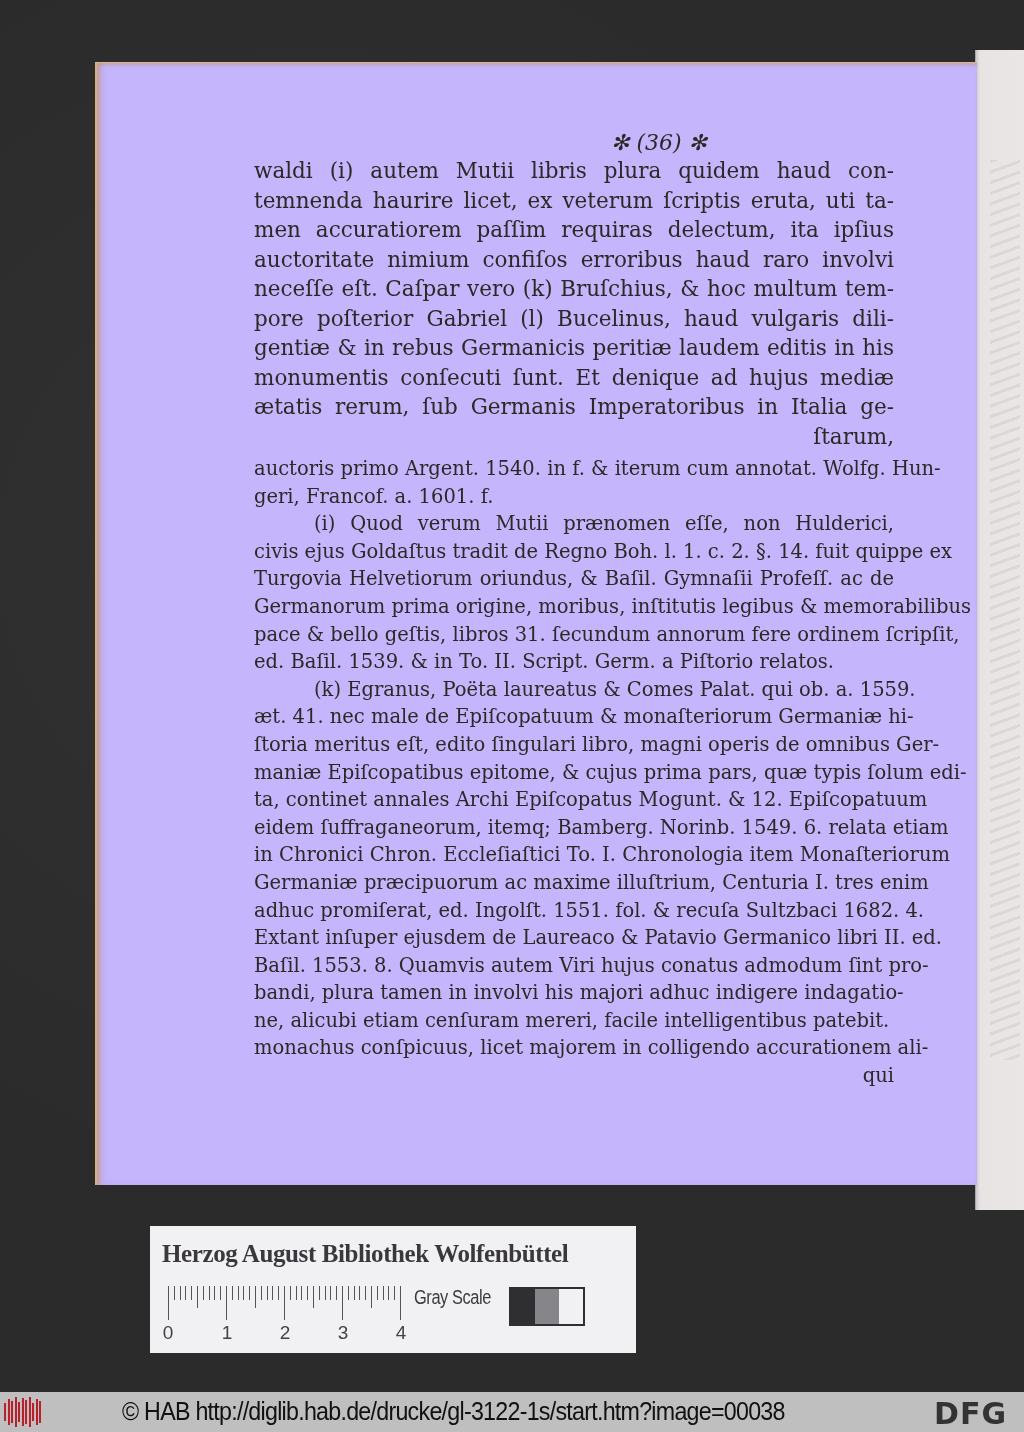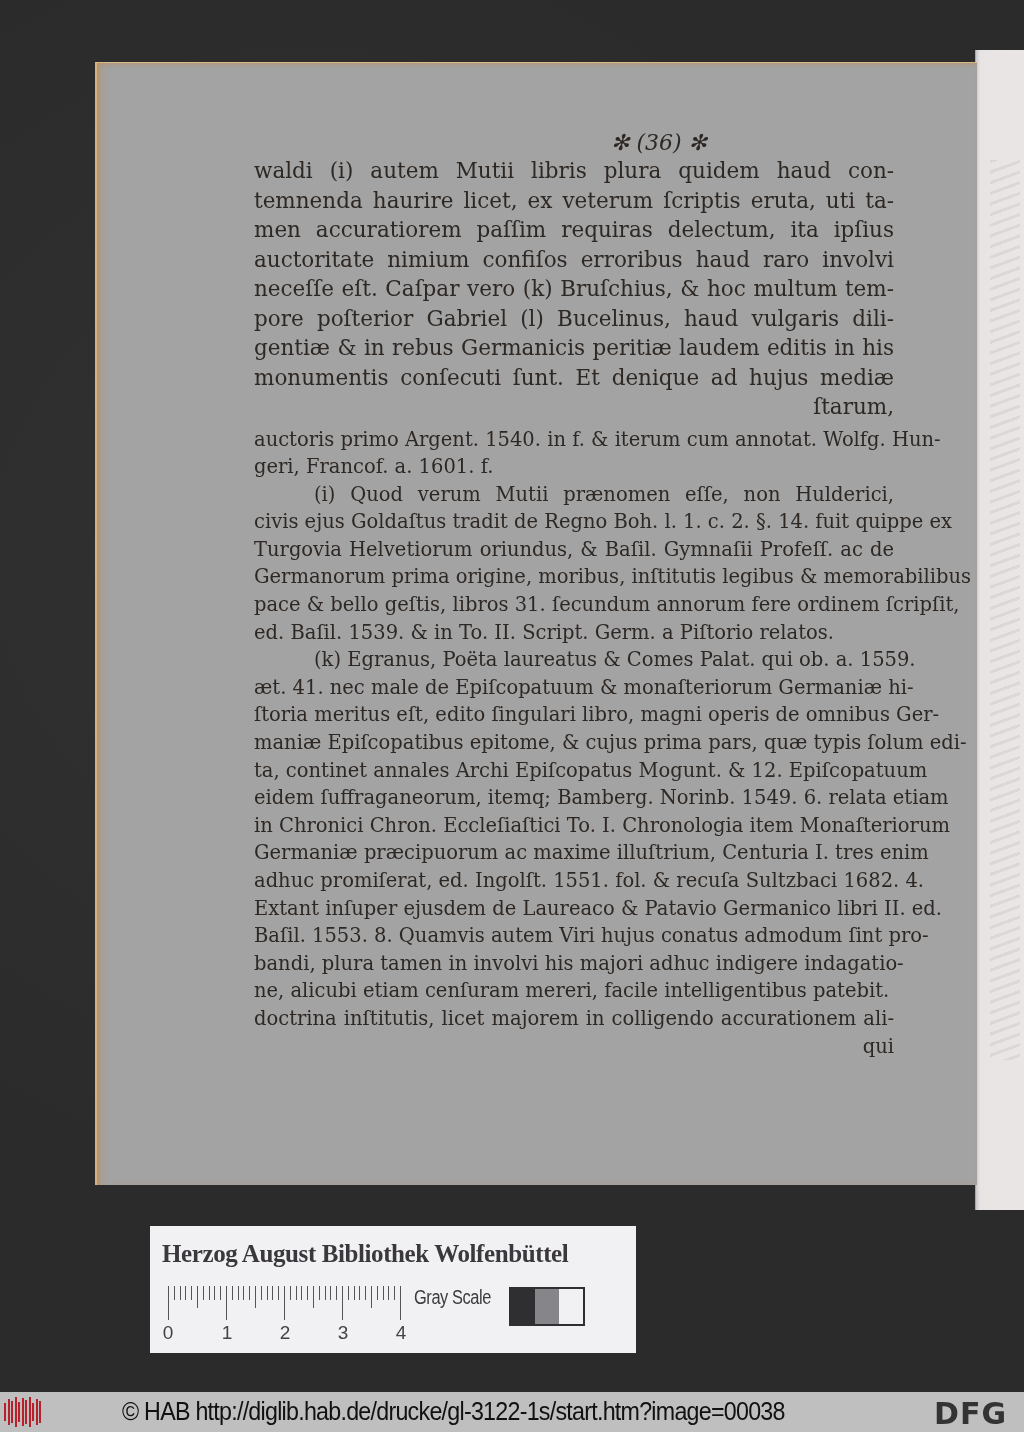--- a/index.html
+++ b/index.html
@@ -18,21 +18,21 @@
     position: absolute; left: 975px; top: 50px; width: 49px; height: 1160px;
     background: linear-gradient(90deg, #c9c8cc 0px, #e8e4e4 4px, #ebe6e6 100%);
     border-left: 1px solid #a9a7ad;
   }
   .next-page .bleed {
     position: absolute; left: 14px; top: 110px; width: 30px; height: 900px;
     background: repeating-linear-gradient(160deg, rgba(120,110,120,0.12) 0 3px, transparent 3px 10px);
   }
   .page {
     position: absolute; left: 95px; top: 62px; width: 880px; height: 1122px;
-    background: #a3a3a3;
+    background: #c4b5fd;
     box-shadow: inset 6px 0 6px -3px rgba(190,140,80,0.6), inset 0 4px 5px -3px rgba(190,140,80,0.55);
     border-left: 2px solid #d7b07a;
     border-top: 1px solid #d9b889;
   }
   .text-block {
     position: absolute; left: 157px; top: 67px; width: 640px;
     color: #2e2824;
   }
   .page-number {
     text-align: center; font-size: 22px; margin-left: 170px;
@@ -119,20 +119,21 @@
     <div class="page-number">✻ (36) ✻</div>
     <div class="main-text">
       <p>waldi (i) autem Mutii libris plura quidem haud con-</p>
       <p>temnenda haurire licet, ex veterum ſcriptis eruta, uti ta-</p>
       <p>men accuratiorem paſſim requiras delectum, ita ipſius</p>
       <p>auctoritate nimium confiſos erroribus haud raro involvi</p>
       <p>neceſſe eſt. Caſpar vero (k) Bruſchius, &amp; hoc multum tem-</p>
       <p>pore poſterior Gabriel (l) Bucelinus, haud vulgaris dili-</p>
       <p>gentiæ &amp; in rebus Germanicis peritiæ laudem editis in his</p>
       <p>monumentis conſecuti ſunt. Et denique ad hujus mediæ</p>
+      <p>ætatis rerum, ſub Germanis Imperatoribus in Italia ge-</p>
       <p class="right">ſtarum,</p>
     </div>
     <div class="notes">
       <p>auctoris primo Argent. 1540. in f. &amp; iterum cum annotat. Wolfg. Hun-</p>
       <p class="last">geri, Francof. a. 1601. f.</p>
       <p class="indent">(i) Quod verum Mutii prænomen eſſe, non Hulderici,</p>
       <p>civis ejus Goldaſtus tradit de Regno Boh. l. 1. c. 2. §. 14. fuit quippe ex</p>
       <p>Turgovia Helvetiorum oriundus, &amp; Baſil. Gymnaſii Profeſſ. ac de</p>
       <p>Germanorum prima origine, moribus, inſtitutis legibus &amp; memorabilibus</p>
       <p>pace &amp; bello geſtis, libros 31. ſecundum annorum fere ordinem ſcripſit,</p>
@@ -143,21 +144,21 @@
       <p>maniæ Epiſcopatibus epitome, &amp; cujus prima pars, quæ typis ſolum edi-</p>
       <p>ta, continet annales Archi Epiſcopatus Mogunt. &amp; 12. Epiſcopatuum</p>
       <p>eidem ſuffraganeorum, itemq; Bamberg. Norinb. 1549. 6. relata etiam</p>
       <p>in Chronici Chron. Eccleſiaſtici To. I. Chronologia item Monaſteriorum</p>
       <p>Germaniæ præcipuorum ac maxime illuſtrium, Centuria I. tres enim</p>
       <p>adhuc promiſerat, ed. Ingolſt. 1551. fol. &amp; recuſa Sultzbaci 1682. 4.</p>
       <p>Extant inſuper ejusdem de Laureaco &amp; Patavio Germanico libri II. ed.</p>
       <p>Baſil. 1553. 8. Quamvis autem Viri hujus conatus admodum ſint pro-</p>
       <p>bandi, plura tamen in involvi his majori adhuc indigere indagatio-</p>
       <p class="last">ne, alicubi etiam cenſuram mereri, facile intelligentibus patebit.</p>
-      <p>doctrina inſtitutis, licet majorem in colligendo accurationem ali-</p>
+      <p>monachus conſpicuus, licet majorem in colligendo accurationem ali-</p>
       <p class="right">qui</p>
     </div>
   </div>
 </div>
 
 <div class="label-card">
   <div class="label-title">Herzog August Bibliothek Wolfenbüttel</div>
   <div class="ruler" id="ruler">
       <div class="tick" style="left: 0px; height: 34px; top: 0px; bottom: auto;"></div>
       <div class="tick" style="left: 5.8px; height: 14px; top: 0px; bottom: auto;"></div>

